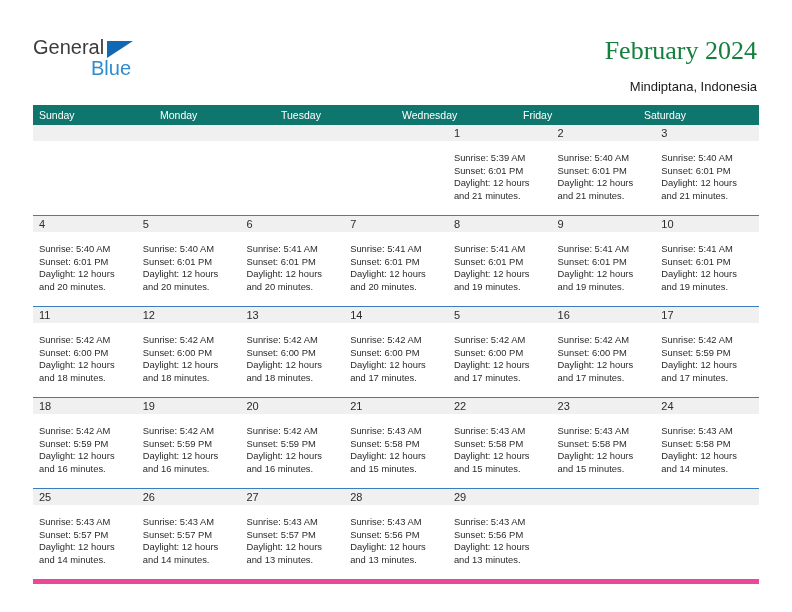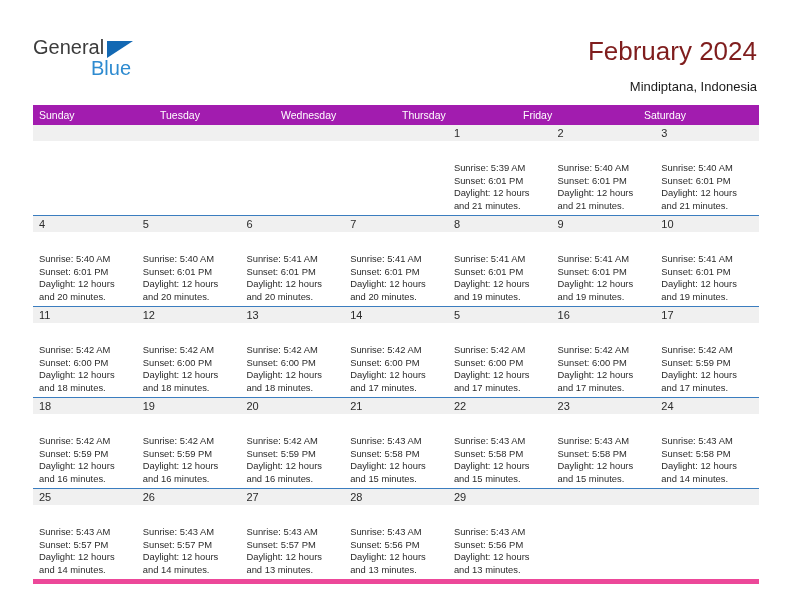--- a/index.html
+++ b/index.html
@@ -60,44 +60,45 @@
     top: 21px;
     font-size: 20px;
     color: #2e8bd0;
     font-family: "Liberation Sans", sans-serif;
   }
   .title {
     position: absolute;
     right: 35px;
     top: 36px;
     font-size: 26px;
-    color: #7f1d1d;
+    color: #15803d;
     text-align: right;
     white-space: nowrap;
+    font-family: Liberation Serif, serif;
   }
   .subtitle {
     position: absolute;
     right: 35px;
     top: 79px;
     font-size: 13px;
     color: #1a1a1a;
     text-align: center;
     white-space: nowrap;
   }
 
   
   .calendar {
     position: absolute;
     left: 33px;
     top: 105px;
     width: 726px;
   }
   .weekday-row {
     display: flex;
-    background: #a21caf;
+    background: #0f766e;
     height: 20px;
   }
   .weekday {
     flex: 1 1 0;
     color: #ffffff;
     font-size: 10.5px;
     line-height: 20px;
     padding-left: 6px;
     box-sizing: border-box;
     white-space: nowrap;
@@ -127,21 +128,21 @@
     background: #f0f0f0;
   }
   .day-num {
     font-size: 11px;
     color: #2b2b2b;
     padding-left: 6px;
     line-height: 16px;
     display: block;
   }
   .day-body {
-    padding: 20px 6px 0 6px;
+    padding: 10px 6px 0 6px;
     font-size: 9.4px;
     line-height: 12.6px;
     color: #2b2b2b;
   }
   .day-body div {
     white-space: nowrap;
   }
 </style>
 </head>
 <body>
@@ -154,23 +155,23 @@
       <span class="logo-triangle"></span>
       <span class="logo-blue">Blue</span>
     </div>
     <div class="title">February 2024</div>
     <div class="subtitle">Mindiptana, Indonesia</div>
   </div>
 
   <div class="calendar">
     <div class="weekday-row" id="weekday-row">
         <div class="weekday">Sunday</div>
+        <div class="weekday">Monday</div>
         <div class="weekday">Tuesday</div>
         <div class="weekday">Wednesday</div>
-        <div class="weekday">Thursday</div>
         <div class="weekday">Friday</div>
         <div class="weekday">Saturday</div>
       </div>
     <div id="weeks-container">
         <div class="week-row">
           <div class="day-cell empty">
             <div class="datebar">
               <span class="day-num"></span>
             </div>
             <div class="day-body"></div>

